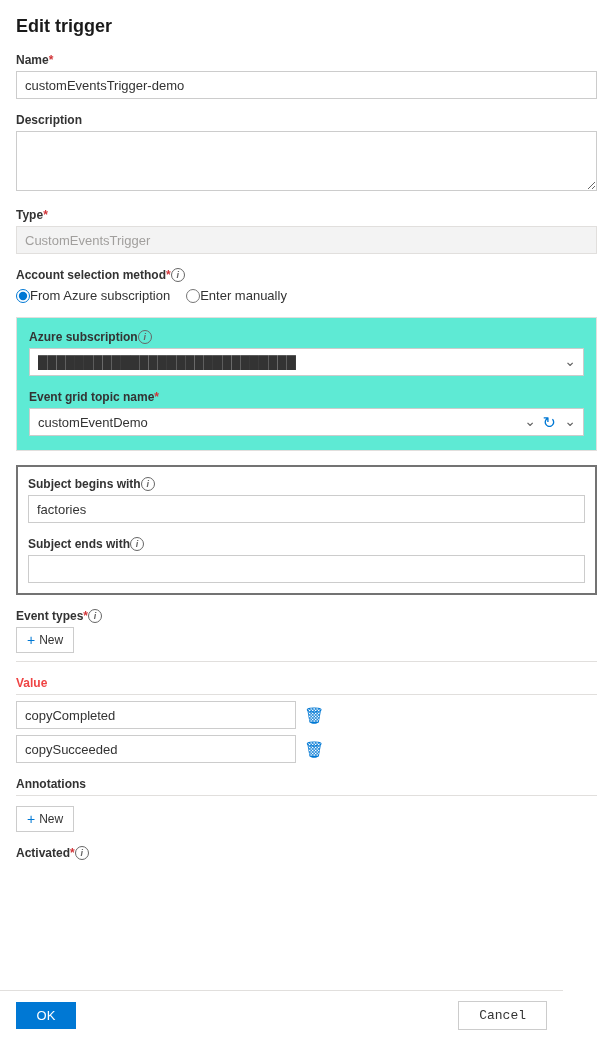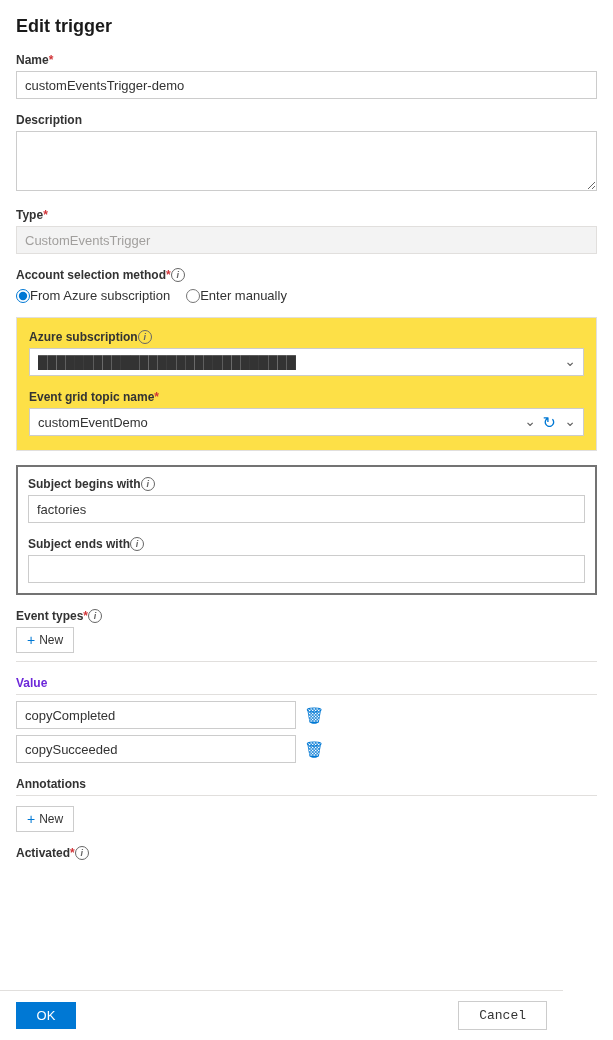--- a/index.html
+++ b/index.html
@@ -80,21 +80,21 @@
       gap: 0;
       cursor: pointer;
       font-size: 13px;
     }
     .radio-label input[type="radio"] {
       accent-color: #0078d4;
       width: 14px;
       height: 14px;
     }
     .azure-subscription-box {
-      background: #fde047;
+      background: #5eead4;
       border: 1px solid #e1dfdd;
       padding: 12px 12px 14px 12px;
       margin-bottom: 14px;
     }
     .select-input {
       width: 100%;
       height: 28px;
       border: 1px solid #ccc;
       padding: 0 28px 0 8px;
       font-size: 13px;
@@ -156,21 +156,21 @@
       font-size: 14px;
       color: #0078d4;
       line-height: 1;
     }
     .value-table {
       margin-top: 8px;
     }
     .value-header {
       font-size: 12px;
       font-weight: 600;
-      color: #6d28d9;
+      color: #ef4444;
       padding: 4px 0;
       border-bottom: 1px solid #e1dfdd;
       margin-bottom: 6px;
     }
     .value-row {
       display: flex;
       align-items: center;
       gap: 8px;
       margin-bottom: 6px;
     }

